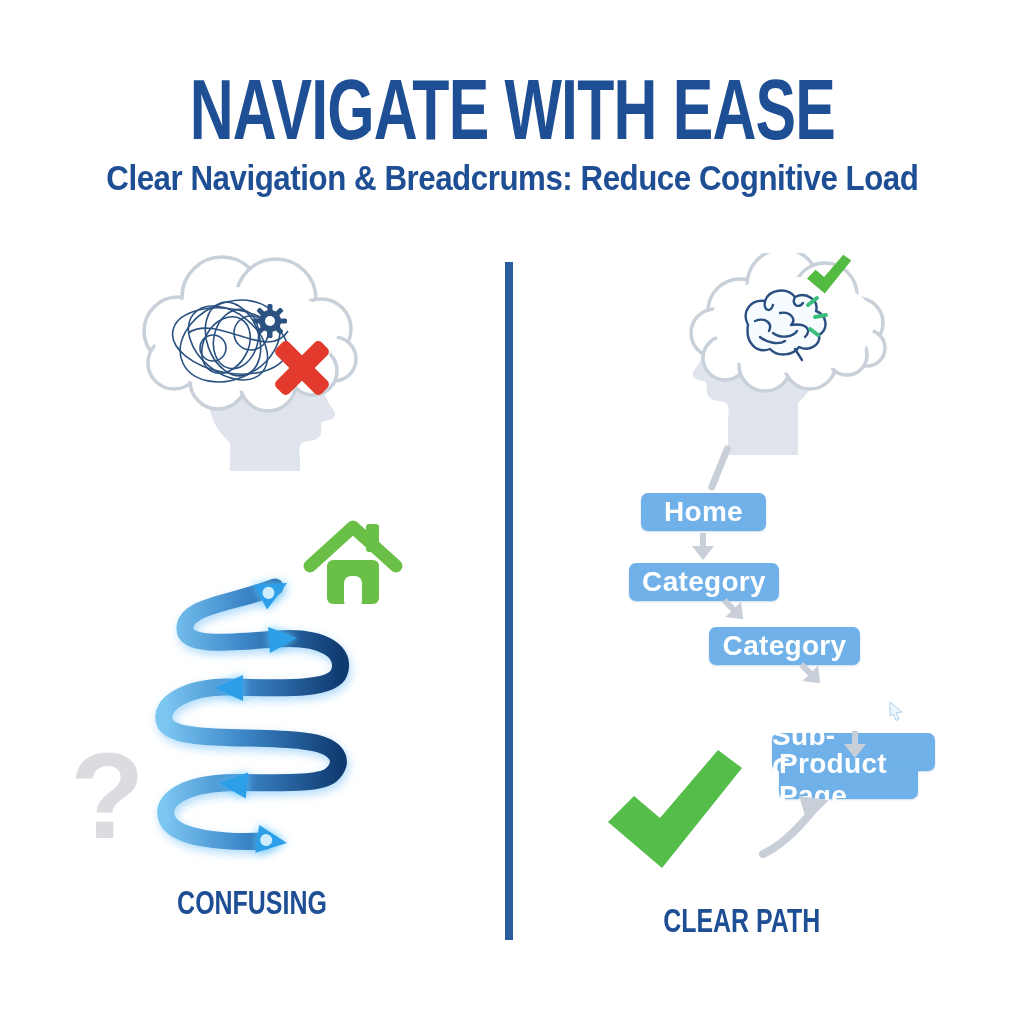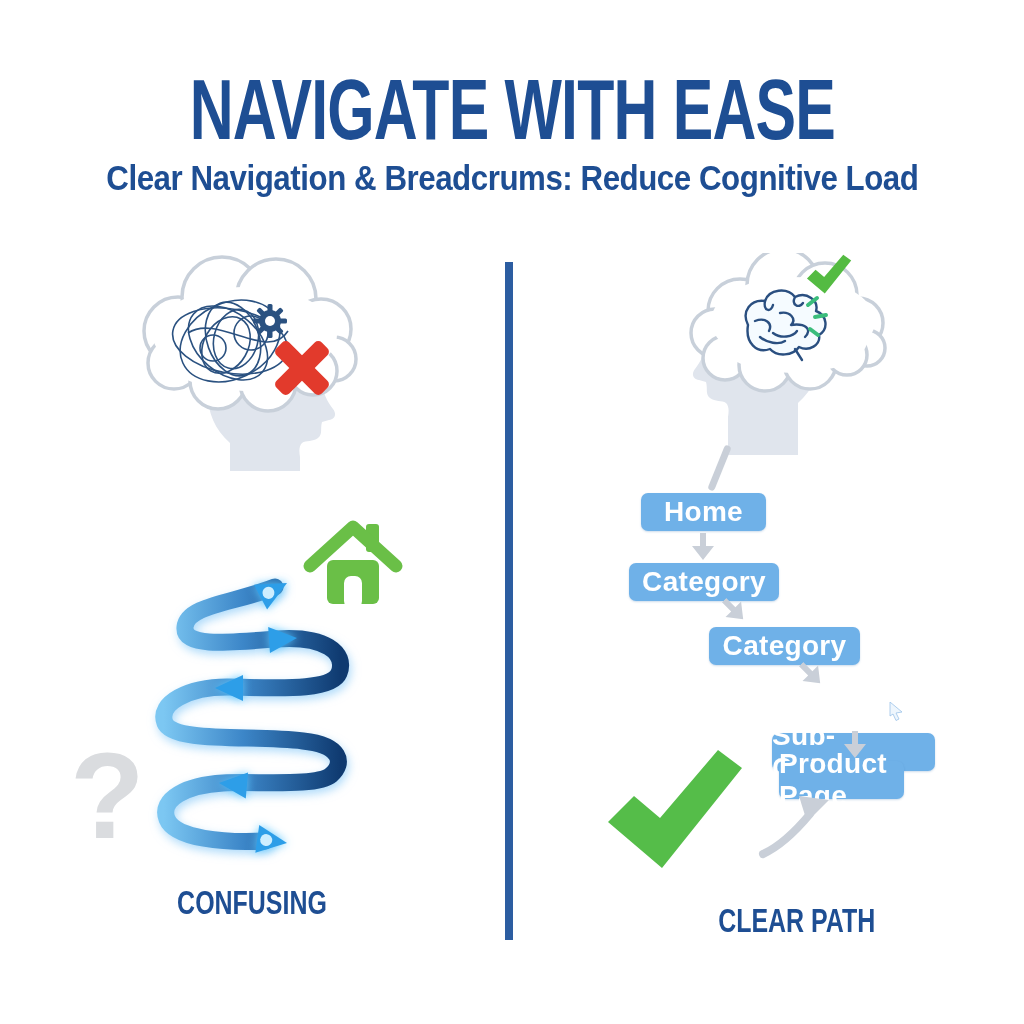--- a/index.html
+++ b/index.html
@@ -183,21 +183,21 @@
   </div>
   <div class="abs crumb" style="left:629px;top:563px;width:150px;height:38px;">
     <span>Category</span>
   </div>
   <div class="abs crumb" style="left:709px;top:627px;width:151px;height:38px;">
     <span>Category</span>
   </div>
   <div class="abs crumb" style="left:772px;top:733px;width:163px;height:38px;">
     <span>Sub-Category</span>
   </div>
-  <div class="abs crumb" style="left:779px;top:761px;width:125px;height:38px;">
+  <div class="abs crumb" style="left:779px;top:761px;width:139px;height:38px;">
     <span>Product Page</span>
   </div>
 
   <svg class="abs" style="left:888px;top:702px;" width="16" height="19" viewBox="0 0 16 19">
     <polygon points="2,0 14,10 8,11 11,17 8,18.5 5,12 2,14" fill="#eef6fd" stroke="#9cc3e8" stroke-width="0.8"></polygon>
   </svg>
 
   <svg class="abs" style="left:691px;top:533px;" width="24" height="28" viewBox="0 0 24 28">
     <polygon points="9,0 15,0 15,13 23,13 12,27 1,13 9,13" fill="#c9cfd8"></polygon>
   </svg>
@@ -213,17 +213,17 @@
 
   <svg class="abs" style="left:755px;top:792px;" width="85" height="70" viewBox="0 0 85 70">
     <path d="M8,62 Q30,52 55,22" stroke="#c9cfd8" stroke-width="8" fill="none" stroke-linecap="round"></path>
     <polygon points="44,4 74,8 52,30" fill="#c9cfd8"></polygon>
   </svg>
 
   <svg class="abs" style="left:602px;top:748px;" width="145" height="125" viewBox="0 0 145 125">
     <polygon points="6,74 32,48 58,70 116,2 140,20 60,120" fill="#55bd49"></polygon>
   </svg>
 
-  <div class="abs caption" style="left:677px;top:904px;width:240px;">
+  <div class="abs caption" style="left:622px;top:904px;width:240px;">
     <span class="condensed">CLEAR PATH</span>
   </div>
 
 </div>
 
 </body></html>

